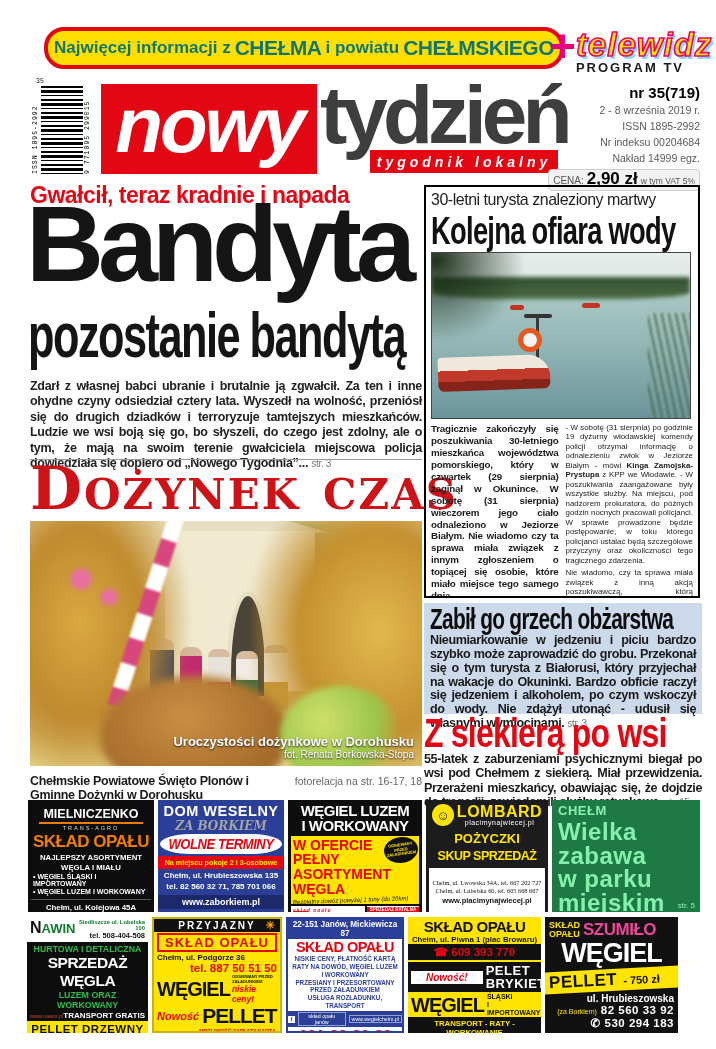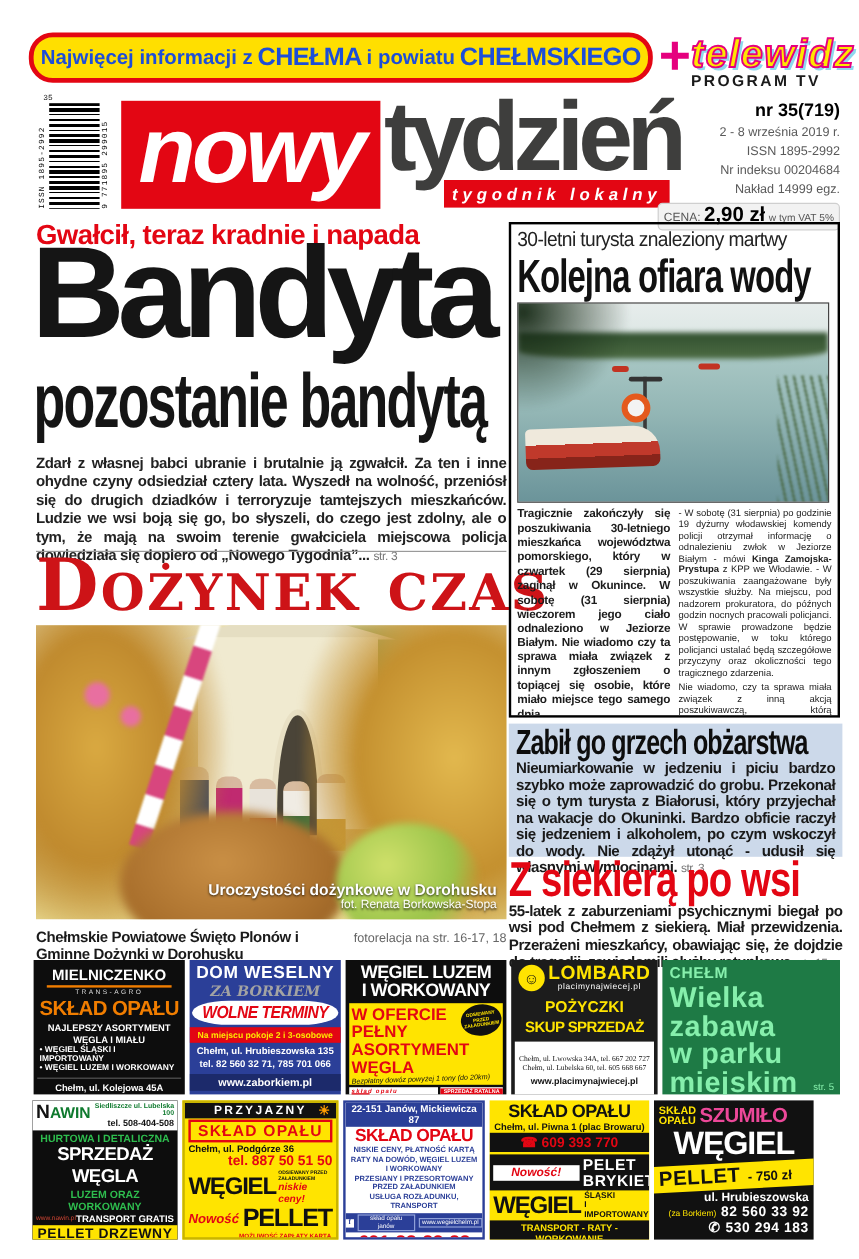--- a/index.html
+++ b/index.html
@@ -4,23 +4,23 @@
 <style>
   html,body{margin:0;padding:0;background:#fff;}
   .page{position:relative;width:716px;height:1049px;background:#fff;overflow:hidden;
         font-family:"Liberation Sans",sans-serif;color:#111;}
   .abs{position:absolute;}
   .nowrap{white-space:nowrap;}
   .pre{white-space:pre-line;}
   .jus{text-align:justify;}
 
   
-  .banner{left:24px;top:27px;width:512px;height:34px;background:#ffdf00;border:4px solid #e30613;
+  .banner{left:44px;top:27px;width:512px;height:34px;background:#ffdf00;border:4px solid #e30613;
           border-radius:20px;display:flex;align-items:center;justify-content:center;gap:4px;
-          font-weight:bold;color:#1d4ed8;}
+          font-weight:bold;color:#0f766e;}
   .banner .t1{font-size:17px;}
   .banner .t2{font-size:21px;letter-spacing:-0.5px;}
   .telewidz{left:549px;top:28px;display:flex;align-items:flex-start;}
   .tw-plus{color:#e5007e;font-size:46px;font-weight:bold;line-height:36px;}
   .tw-word{color:#ffe600;font-size:33px;font-weight:bold;font-style:italic;letter-spacing:1px;
            -webkit-text-stroke:1.6px #e5007e;text-shadow:2.5px 2.5px 0 #8ed8ee;line-height:34px;}
   .tw-sub{color:#1a1a1a;font-size:13px;font-weight:bold;letter-spacing:2px;margin-top:-2px;}
 
   
   .barcode{left:32px;top:86px;width:66px;height:88px;display:flex;}

